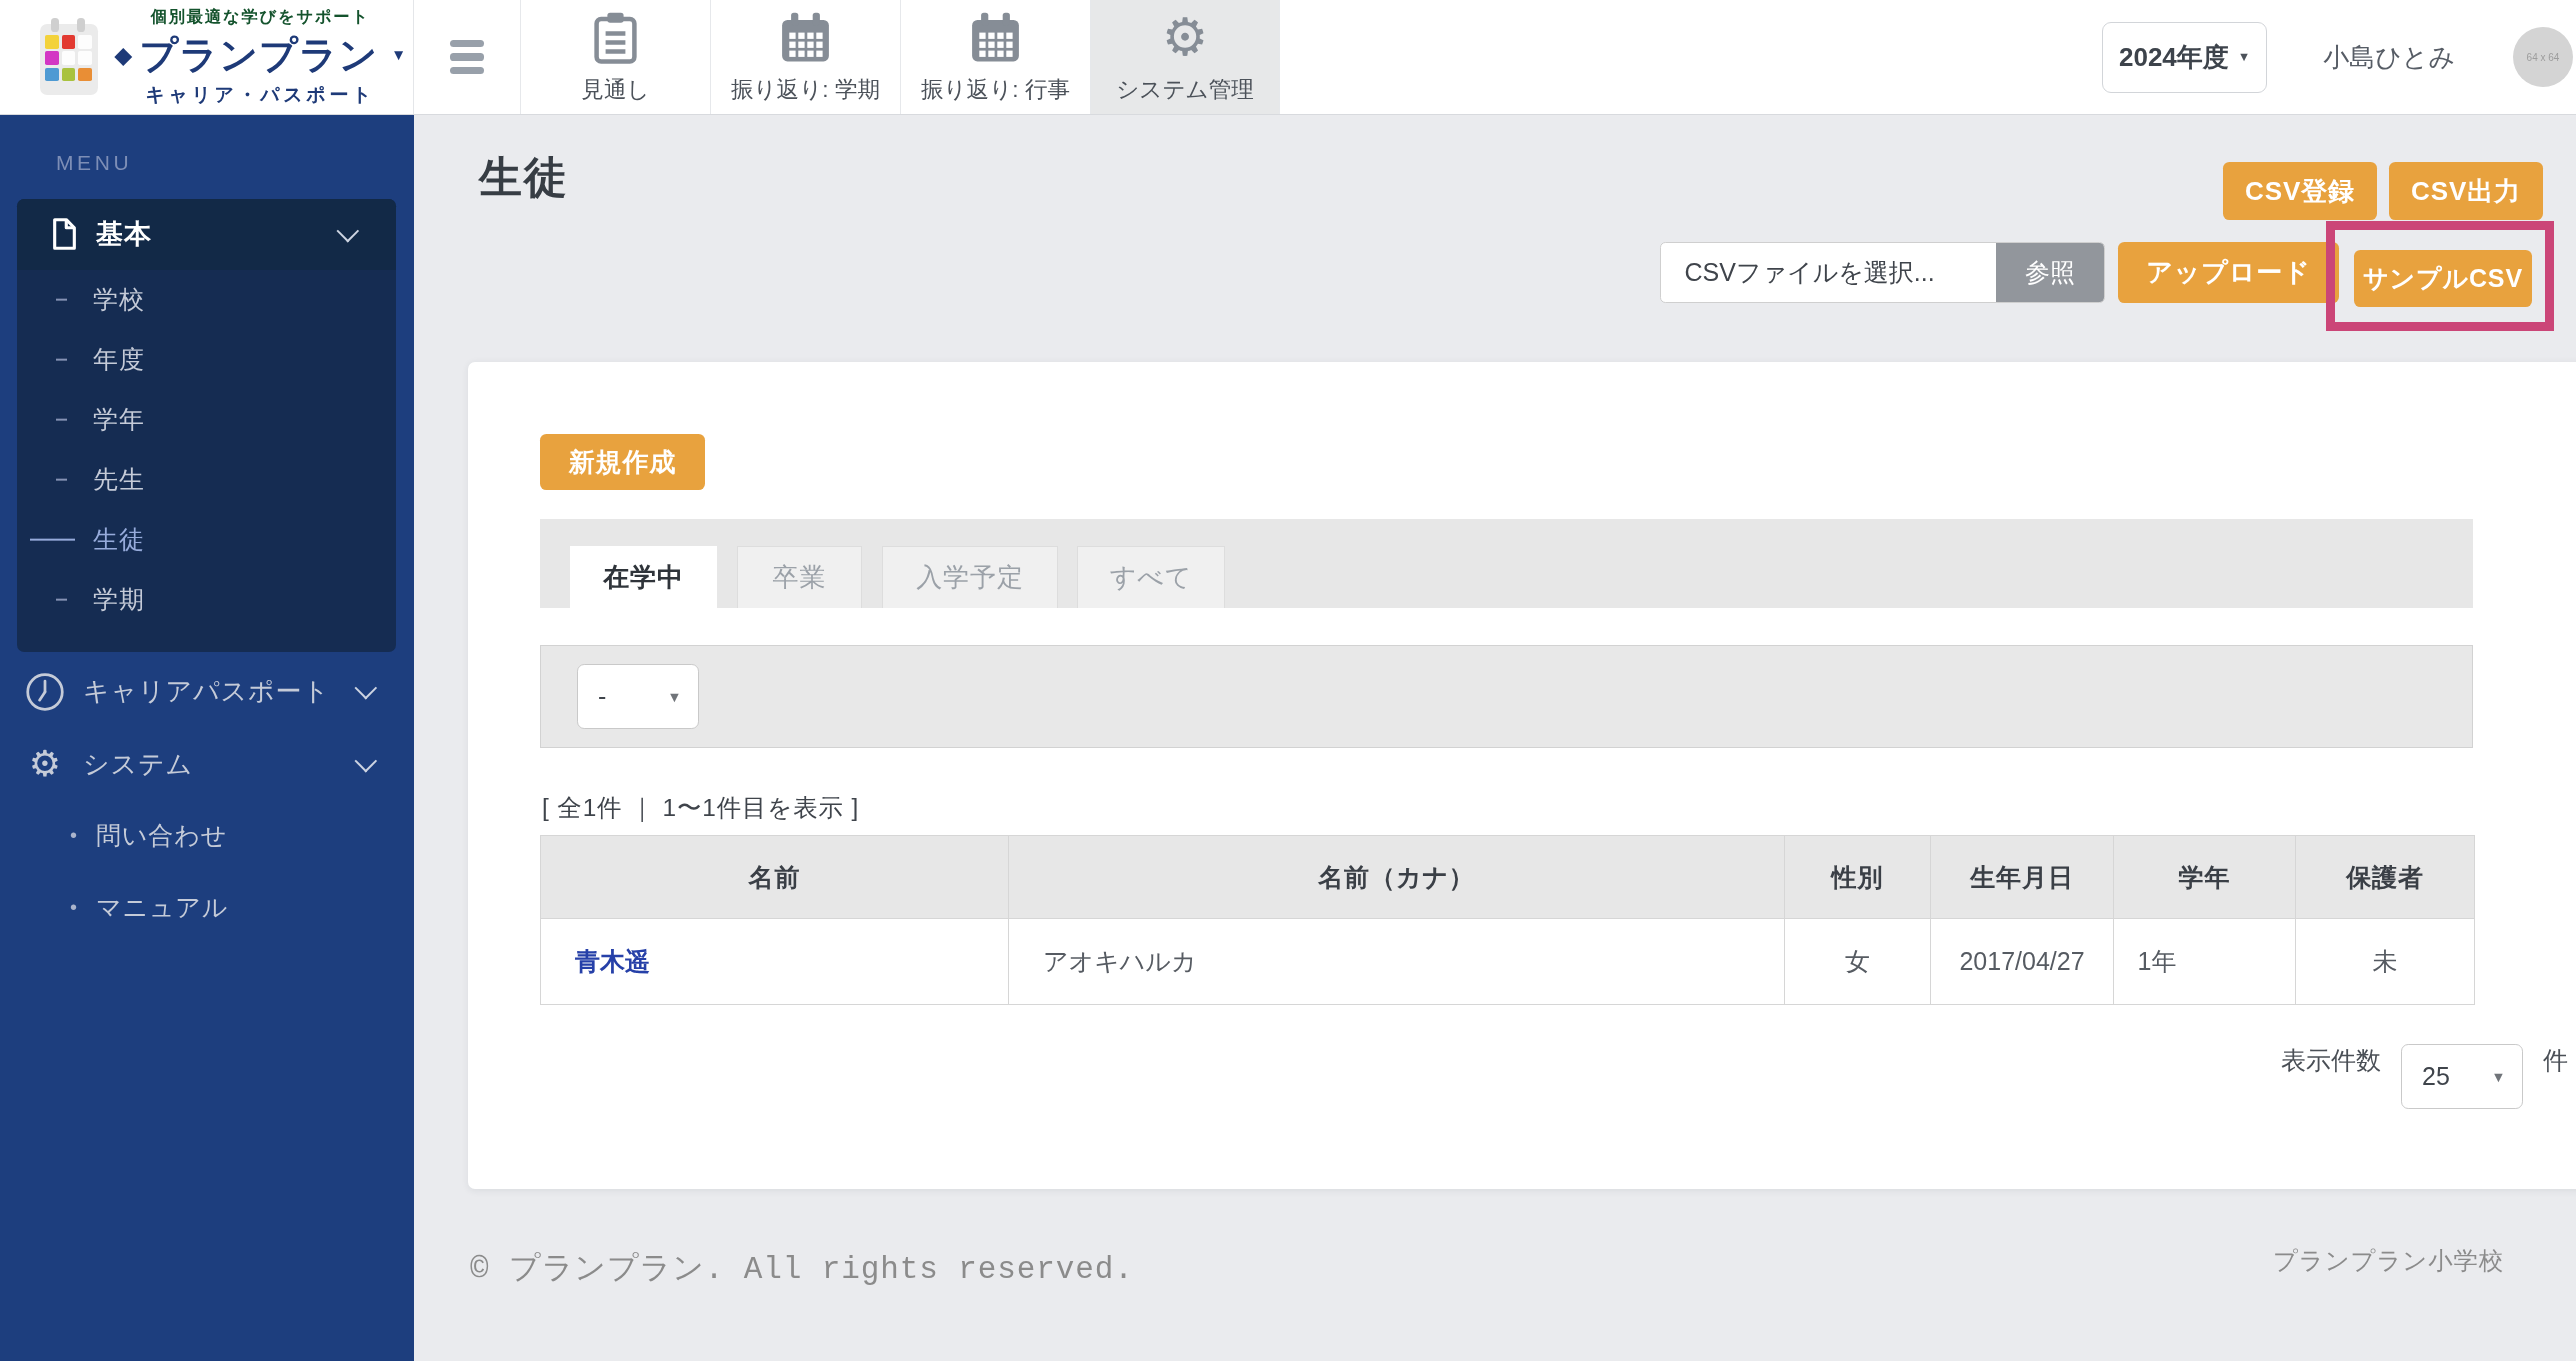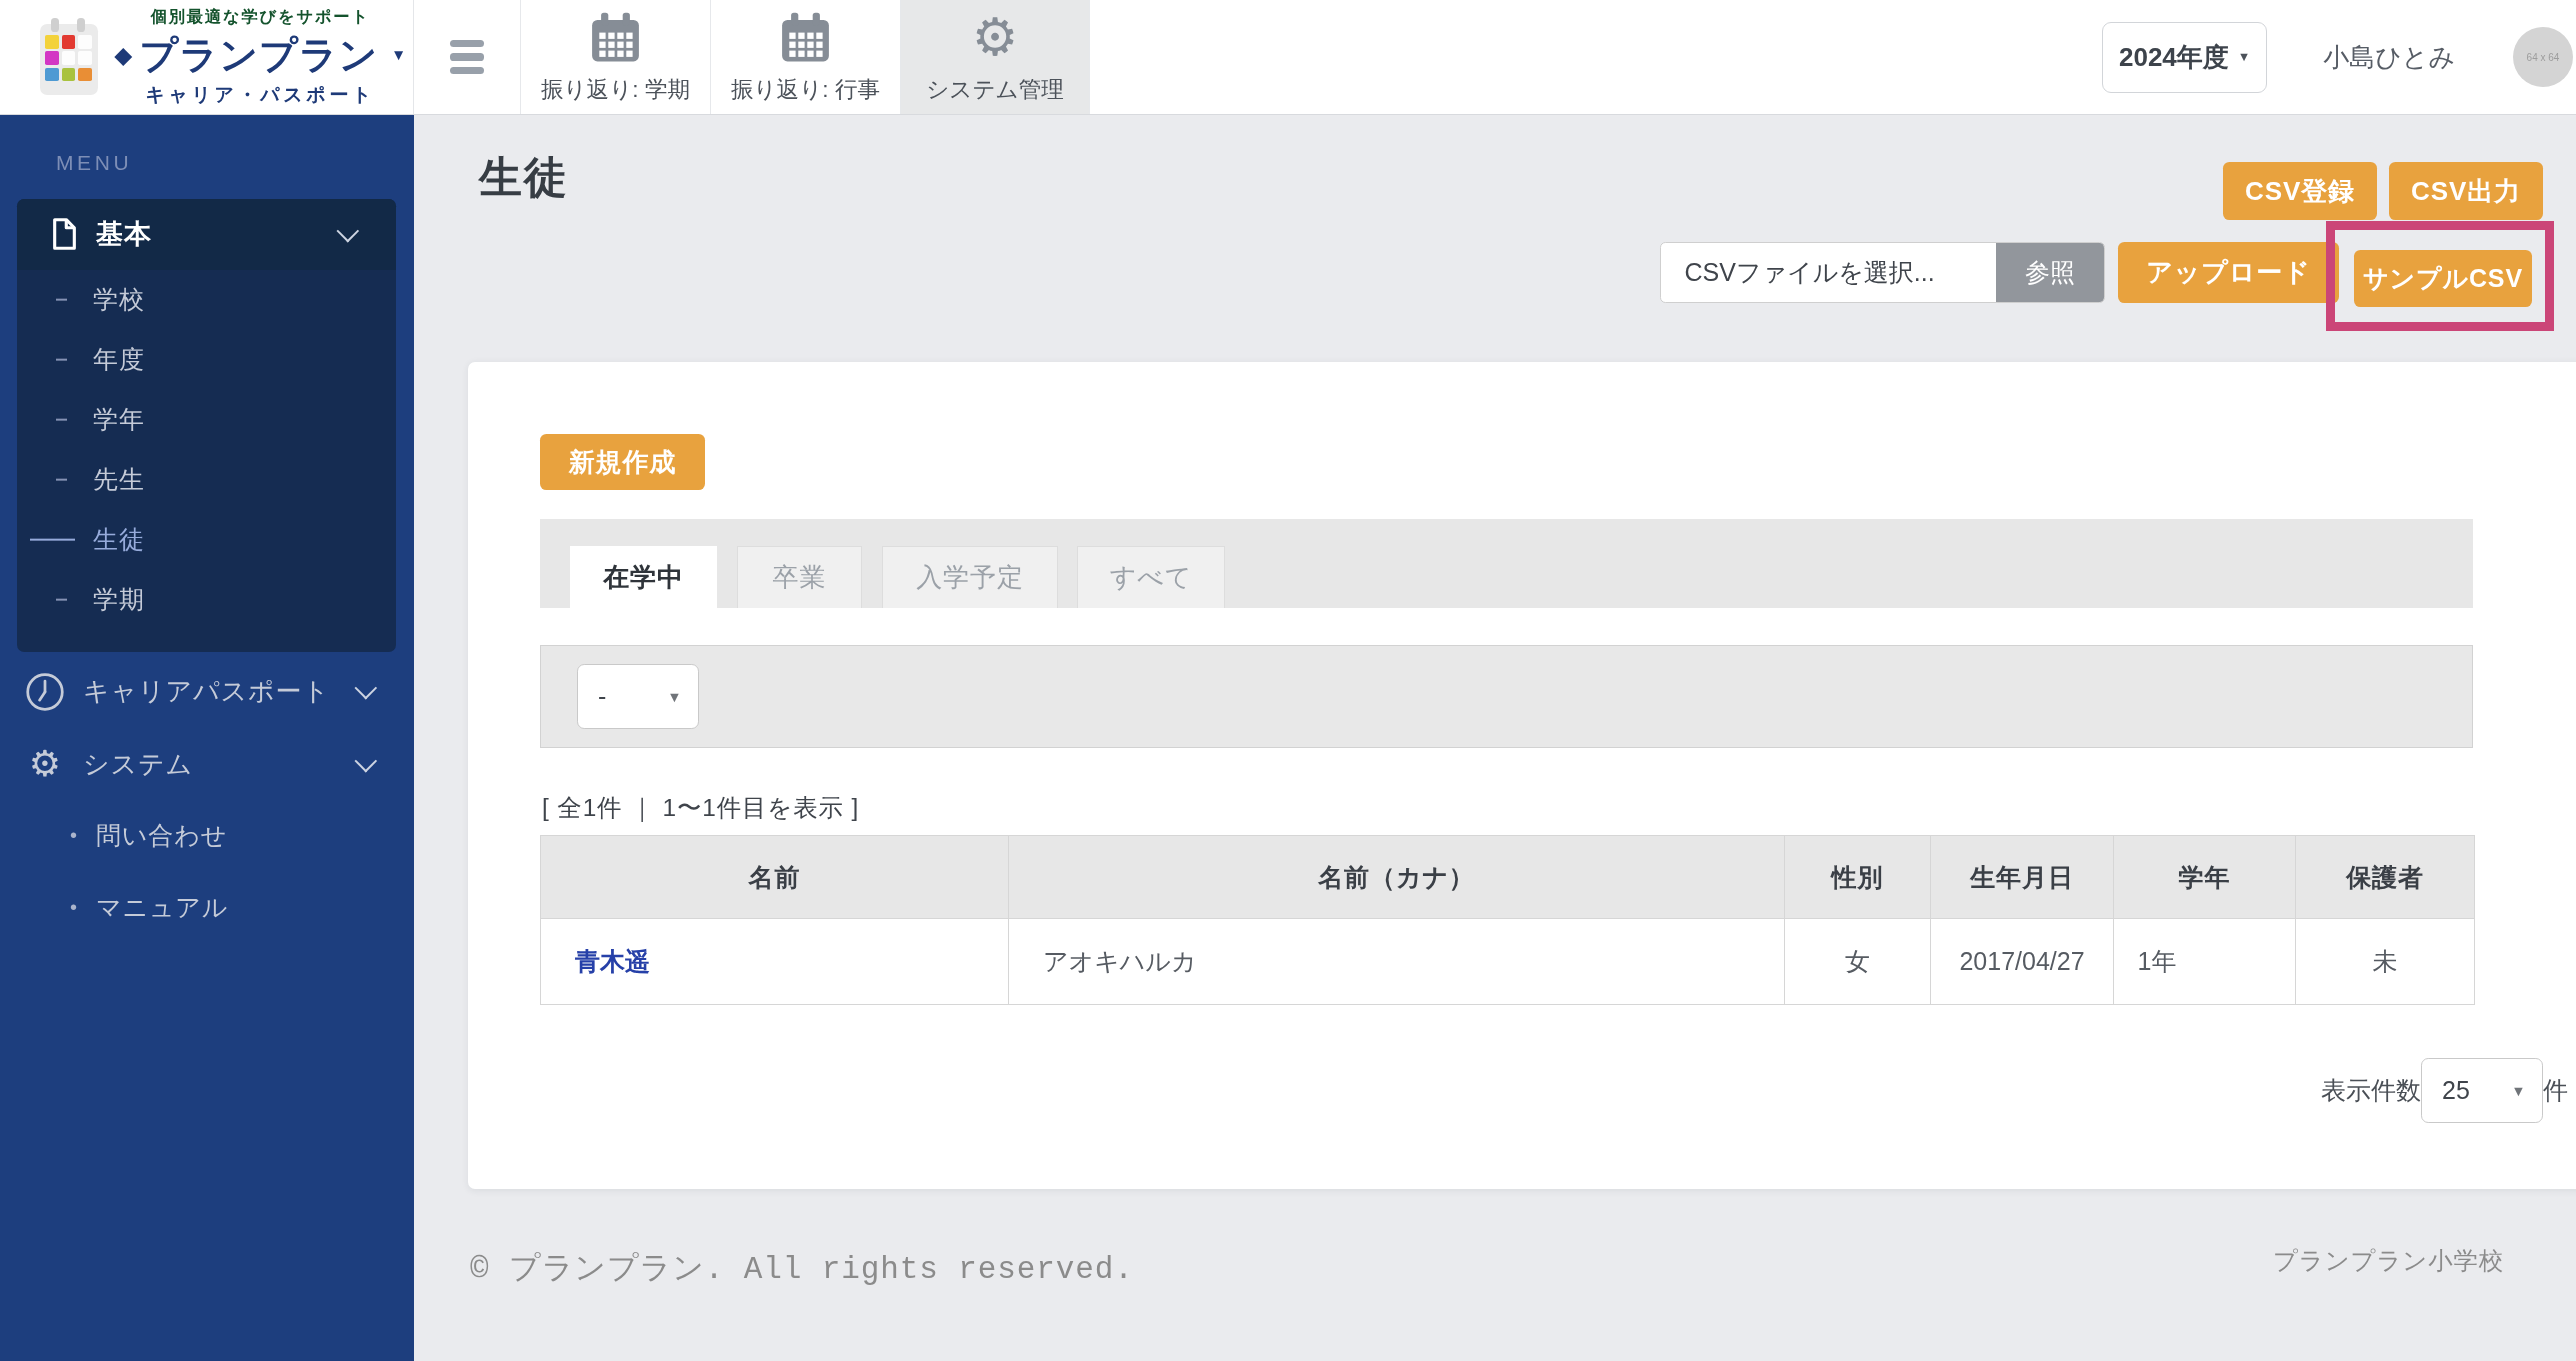--- a/index.html
+++ b/index.html
@@ -100,21 +100,21 @@
   .count{position:absolute;left:74px;top:430px;font-size:24.4px;color:#3f444b;letter-spacing:0.9px}
   table.students{position:absolute;left:72px;top:473px;width:1933px;border-collapse:collapse;table-layout:fixed}
   table.students th{background:#e7e7e7;height:80px;font-size:25px;font-weight:600;color:#3a3f46;
     border:0.9px solid #d6d6d6;text-align:center;letter-spacing:0.9px}
   table.students td{height:83px;font-size:25px;color:#565b62;border:0.9px solid #d6d6d6;background:#fff}
   td.cell-name{text-align:left;padding-left:34px}
   td.cell-name span{color:#2640a8;font-weight:bold;cursor:pointer}
   td.cell-kana{text-align:left;padding-left:34px}
   td.cell-center{text-align:center}
   td.cell-grade{text-align:left;padding-left:23.5px}
-  .pagesize{position:absolute;right:72px;top:696px;display:flex;align-items:center;font-size:25px;color:#4a4f56}
+  .pagesize{position:absolute;right:72px;top:682px;display:flex;gap:20px;font-size:25px;color:#4a4f56}
   .pagesize .select{width:122px;height:65px;position:relative}
   .footer-left{position:absolute;left:56px;top:1132px;font-size:31px;color:#8b8b8b;
     font-family:Liberation Mono, monospace;letter-spacing:0.9px}
   .footer-right{position:absolute;right:72px;top:1130px;font-size:24.4px;color:#8b8b8b;letter-spacing:0.9px}
 </style>
 </head>
 <body>
 
 <div>
 
@@ -145,20 +145,32 @@
         <div class="subtitle">キャリア・パスポート</div>
       </div>
     </div>
 
     <div class="hamburger">
       <span class="bar"></span>
       <span class="bar"></span>
       <span class="bar"></span>
     </div>
 
+    <div class="nav-tab">
+      <span class="nav-icon">
+        <svg width="47" height="54" viewBox="0 0 52 60">
+          <rect x="5" y="9" width="42" height="47" rx="5" fill="none" stroke="#868d96" stroke-width="5"></rect>
+          <rect x="17" y="2" width="18" height="11" rx="3" fill="#868d96"></rect>
+          <line x1="15" y1="25" x2="37" y2="25" stroke="#868d96" stroke-width="5"></line>
+          <line x1="15" y1="35" x2="37" y2="35" stroke="#868d96" stroke-width="5"></line>
+          <line x1="15" y1="45" x2="37" y2="45" stroke="#868d96" stroke-width="5"></line>
+        </svg>
+      </span>
+      <span class="nav-label">見通し</span>
+    </div>
 
     <div class="nav-tab">
       <span class="nav-icon">
         <svg width="51" height="54" viewBox="0 0 56 60">
           <rect x="2" y="10" width="52" height="46" rx="6" fill="#868d96"></rect>
           <rect x="12" y="2" width="8" height="14" rx="3" fill="#868d96"></rect>
           <rect x="36" y="2" width="8" height="14" rx="3" fill="#868d96"></rect>
           <g fill="#fff">
             <rect x="10" y="24" width="7" height="7"></rect>
               <rect x="20" y="24" width="7" height="7"></rect>

